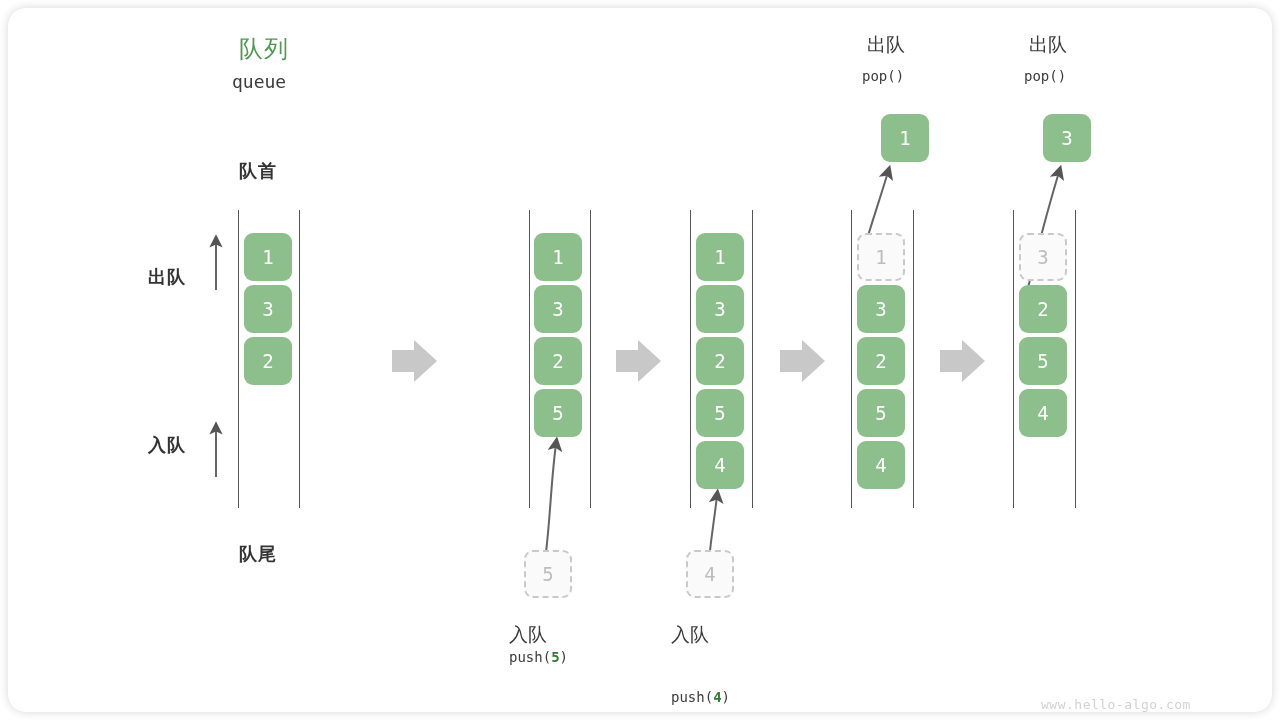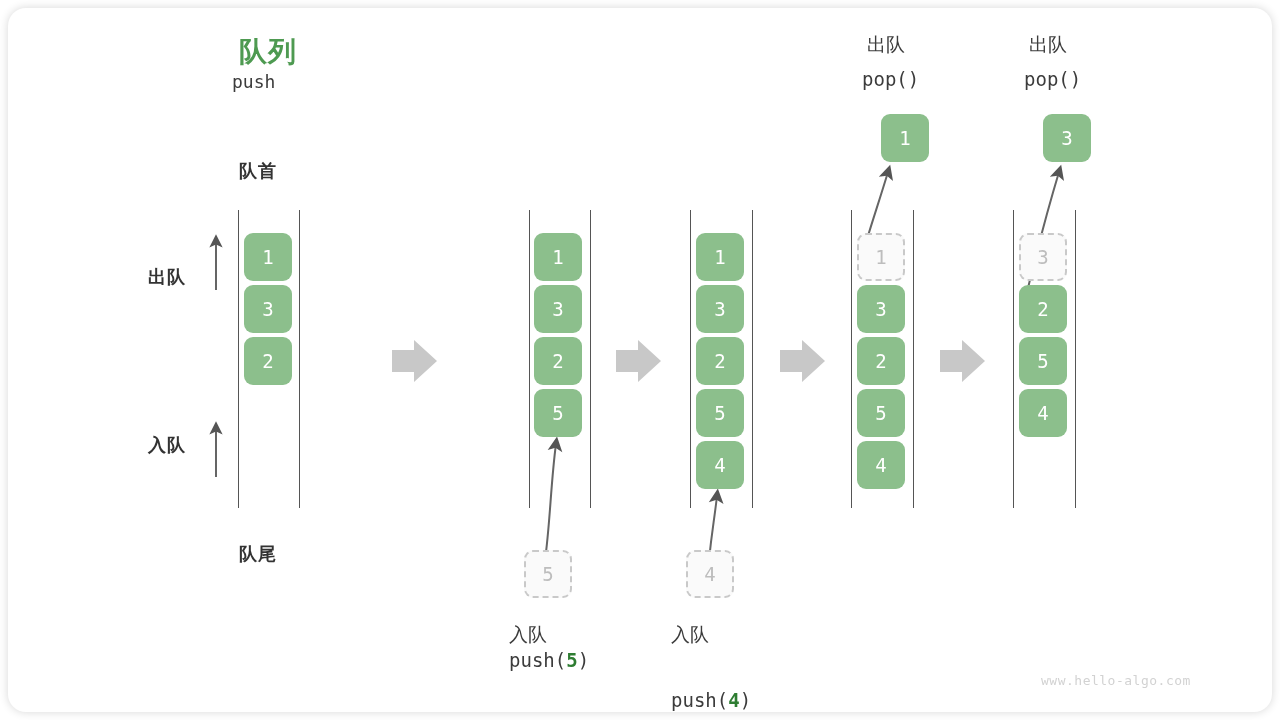--- a/index.html
+++ b/index.html
@@ -34,51 +34,52 @@
     pointer-events: none;
   }
 
   
   .tx {
     position: absolute;
     white-space: pre;
     color: #3c3c3c;
   }
   .title-cn {
-    font-weight: bold;
-    font-size: 28px;
+    font-weight: normal;
+    font-size: 24px;
     color: #4e9a51;
     letter-spacing: 1px;
   }
   .title-en {
     font-family: "DejaVu Sans Mono", "Liberation Mono", monospace;
     font-size: 18px;
     color: #3c3c3c;
   }
   .lbl-bold {
     font-weight: bold;
     font-size: 18px;
     color: #333333;
     letter-spacing: 1px;
   }
   .cap-cn {
     font-size: 19px;
     color: #3c3c3c;
   }
   .cap-code {
     font-family: "DejaVu Sans Mono", "Liberation Mono", monospace;
-    font-size: 19px;
+    font-size: 14px;
     color: #3c3c3c;
   }
   .cap-code .hl { color: #2e7d32; font-weight: bold; }
   .watermark {
     font-family: "DejaVu Sans Mono", "Liberation Mono", monospace;
     font-size: 13px;
     color: #d2d2d2;
     letter-spacing: 0.5px;
+    margin-top: 24px;
   }
 
   
   .rail {
     position: absolute;
     width: 1px;
     background: #555555;
   }
 
   
@@ -146,21 +147,21 @@
     </g>
     <g fill="#c8c8c8">
       <path d="M780,350 L802,350 L802,340 L825,361 L802,382 L802,372 L780,372 Z"></path>
     </g>
     <g fill="#c8c8c8">
       <path d="M940,350 L962,350 L962,340 L985,361 L962,382 L962,372 L940,372 Z"></path>
     </g>
   </svg>
 
   <div class="tx title-cn" style="left:239px; top:33px;">队列</div>
-  <div class="tx title-en" style="left:232px; top:71px;">push</div>
+  <div class="tx title-en" style="left:232px; top:71px;">queue</div>
 
   <div class="tx lbl-bold" style="left:239px; top:159px;">队首</div>
   <div class="tx lbl-bold" style="left:239px; top:542px;">队尾</div>
 
   <div class="tx lbl-bold" style="left:148px; top:265px;">出队</div>
   <div class="tx lbl-bold" style="left:148px; top:433px;">入队</div>
 
   <div class="tx watermark" style="left:1041px; top:673px;">www.hello-algo.com</div>
 
   <div id="columns-host">

